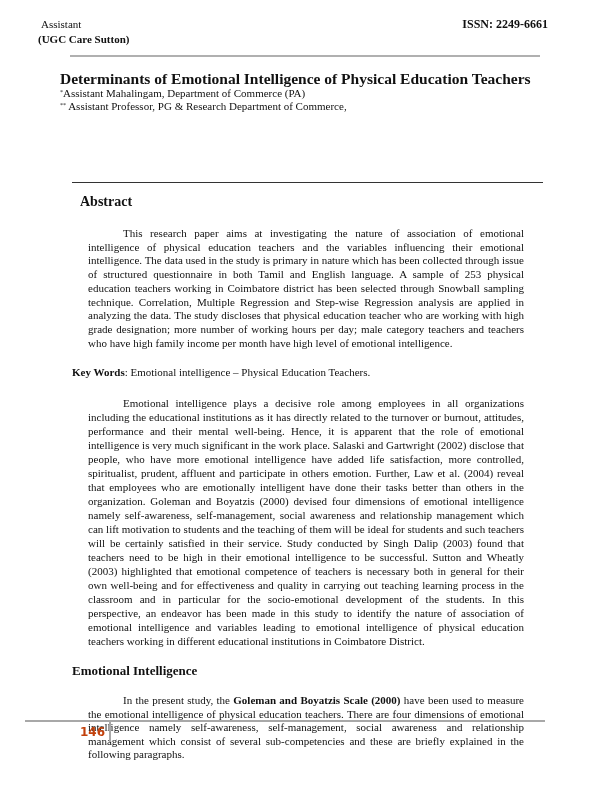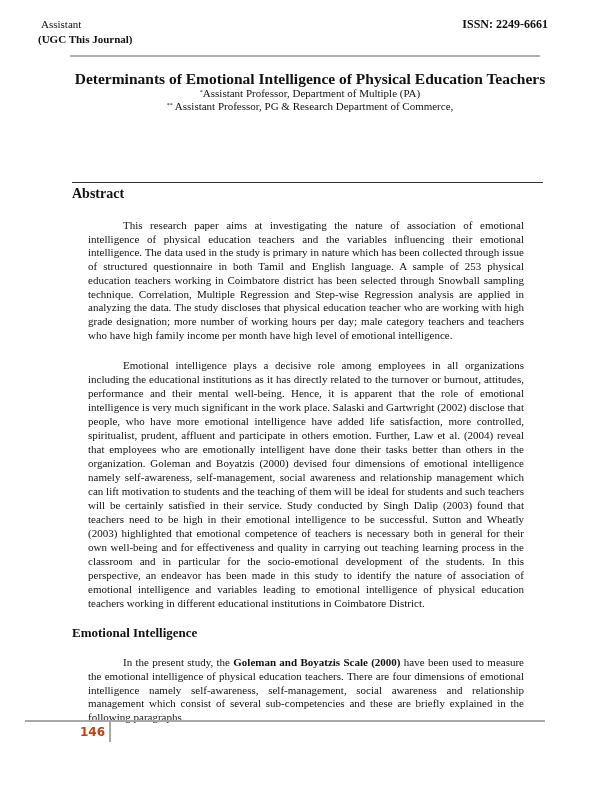--- a/index.html
+++ b/index.html
@@ -4,60 +4,61 @@
   <style>
     html, body { margin:0; padding:0; background:#ffffff; }
     body { width:612px; height:792px; position:relative; overflow:hidden;
       font-family:"Liberation Serif", "DejaVu Serif", serif; color:#111; }
     .abs { position:absolute; }
     .hdr-left { left:38px; top:17px; font-size:11px; line-height:15px; }
     .hdr-left .l1 { padding-left:3px; }
     .hdr-left .l2 { font-weight:bold; }
     .hdr-right { right:64px; top:17px; font-size:12px; line-height:15px; font-weight:bold; text-align:right; }
     .rule-top { left:70px; top:55px; width:470px; height:2px; background:#b0b0b0; }
-    .title-block { left:60px; top:70px; width:500px; text-align:center; }
+    .title-block { left:60px; top:70px; width:500px; }
     .title { font-weight:bold; font-size:15.5px; line-height:17px; white-space:nowrap; }
     .aff { font-size:11px; line-height:13.4px; white-space:nowrap; }
     .aff sup { font-size:6px; vertical-align:top; position:relative; top:-1px; }
     .rule-abs { left:72px; top:182px; width:471px; height:1px; background:#333; }
     .content { left:72px; top:185px; width:468px; font-size:11px; line-height:13.7px; text-align:justify; }
-    .h2 { font-weight:bold; font-size:14px; line-height:18px; margin:0; }
+    .h2 { font-weight:bold; font-size:14px; line-height:18px; margin:8px; }
     .p { margin:16px; text-indent:35px; }
     .kw b { font-weight:bold; }
     .h2.intro { margin-top:4px; margin-bottom:4px; }
     .p.intro-p { line-height:14px; }
     .h3 { font-weight:bold; font-size:13px; line-height:14px; margin-top:12px; }
     .ei-p { line-height:13.6px; }
     .foot-rule { left:25px; top:720px; width:520px; height:2px; background:#a8a8a8; }
     .foot-bar { left:109px; top:720px; width:2px; height:22px; background:#a8a8a8; }
     .pg { left:60px; top:725px; width:45px; text-align:right; font-family:"DejaVu Sans", sans-serif; font-weight:bold; font-size:12px; color:#c2410c; }
   </style>
 </head>
 <body>
 
 <div class="abs hdr-left">
   <div class="l1">Assistant</div>
-  <div class="l2">(UGC This Journal)</div>
+  <div class="l2">(UGC Care Sutton)</div>
 </div>
 <div class="abs hdr-right">
   <div>ISSN: 2249-6661</div>
 </div>
 <div class="abs rule-top"></div>
 
 <div class="abs title-block">
   <div class="title">Determinants of Emotional Intelligence of Physical Education Teachers</div>
-  <div class="aff"><sup>*</sup><span>Assistant Professor, Department of Multiple (PA)</span></div>
+  <div class="aff"><sup>*</sup><span>Assistant Mahalingam, Department of Commerce (PA)</span></div>
   <div class="aff"><sup>**</sup> <span>Assistant Professor, PG &amp; Research Department of Commerce,</span></div>
 </div>
 
 <div class="abs rule-abs"></div>
 
 <div class="abs content">
   <div class="h2">Abstract</div>
   <p class="p">This research paper aims at investigating the nature of association of emotional intelligence of physical education teachers and the variables influencing their emotional intelligence. The data used in the study is primary in nature which has been collected through issue of structured questionnaire in both Tamil and English language. A sample of 253 physical education teachers working in Coimbatore district has been selected through Snowball sampling technique. Correlation, Multiple Regression and Step-wise Regression analysis are applied in analyzing the data. The study discloses that physical education teacher who are working with high grade designation; more number of working hours per day; male category teachers and teachers who have high family income per month have high level of emotional intelligence.</p>
+  <div class="kw"><b>Key Words</b><span>:  Emotional intelligence – Physical Education Teachers.</span></div>
   <p class="p intro-p">Emotional intelligence plays a decisive role among employees in all organizations including the educational institutions as it has directly related to the turnover or burnout, attitudes, performance and their mental well-being. Hence, it is apparent that the role of emotional intelligence is very much significant in the work place. Salaski and Gartwright (2002) disclose that people, who have more emotional intelligence have added life satisfaction, more controlled, spiritualist, prudent, affluent and participate in others emotion. Further, Law et al. (2004) reveal that employees who are emotionally intelligent have done their tasks better than others in the organization. Goleman and Boyatzis (2000) devised four dimensions of emotional intelligence namely self-awareness, self-management, social awareness and relationship management which can lift motivation to students and the teaching of them will be ideal for students and such teachers will be certainly satisfied in their service. Study conducted by Singh Dalip (2003) found that teachers need to be high in their emotional intelligence to be successful. Sutton and Wheatly (2003) highlighted that emotional competence of teachers is necessary both in general for their own well-being and for effectiveness and quality in carrying out teaching learning process in the classroom and in particular for the socio-emotional development of the students. In this perspective, an endeavor has been made in this study to identify the nature of association of emotional intelligence and variables leading to emotional intelligence of physical education teachers working in different educational institutions in Coimbatore District.</p>
   <div class="h3">Emotional Intelligence</div>
   <p class="p ei-p"><span>In the present study, the </span><b>Goleman and Boyatzis Scale (2000)</b><span> have been used to measure the emotional intelligence of physical education teachers. There are four dimensions of emotional intelligence namely self-awareness, self-management, social awareness and relationship management which consist of several sub-competencies and these are briefly explained in the following paragraphs.</span></p>
 </div>
 
 <div class="abs foot-rule"></div>
 <div class="abs foot-bar"></div>
 <div class="abs pg">146</div>
 
 </body></html>

